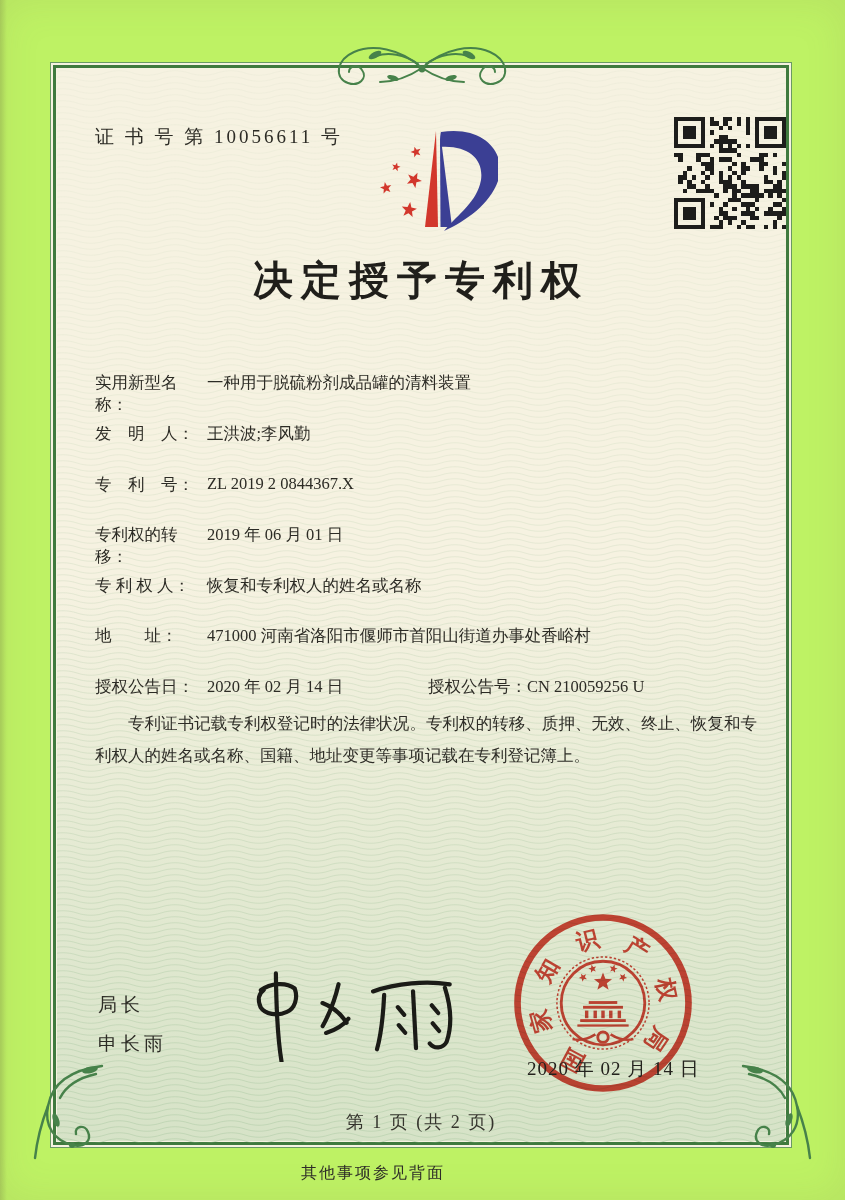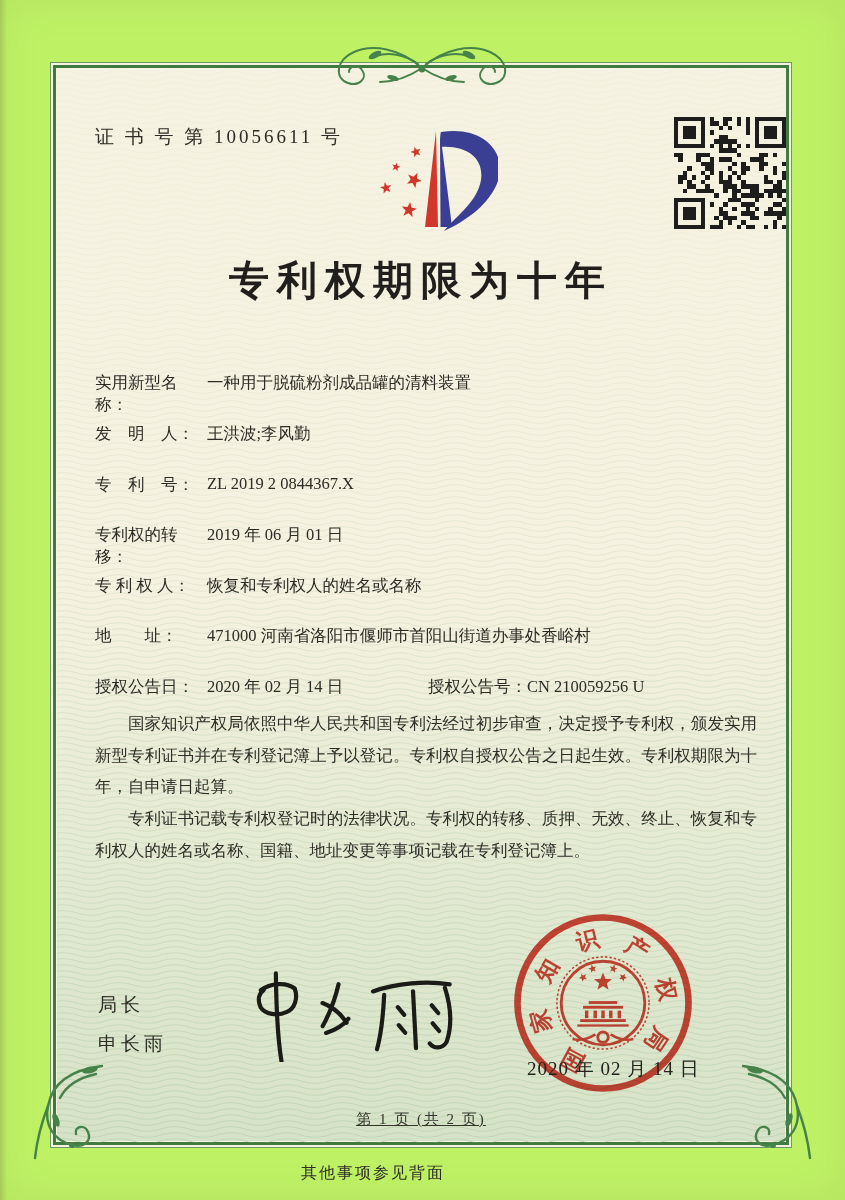--- a/index.html
+++ b/index.html
@@ -21,21 +21,21 @@
   .title{left:50px;top:253px;width:742px;text-align:center;font-size:40px;font-weight:bold;
          letter-spacing:8px;color:#201f1b;}
   .row{left:95px;width:660px;font-size:16.5px;color:#2c2b25;}
   .row .lbl{display:inline-block;width:112px;vertical-align:top;}
   .row .val{display:inline-block;vertical-align:top;max-width:540px;}
   .grant-extra{position:absolute;left:333px;top:0;}
   .paras{left:95px;top:708px;width:662px;font-size:16.5px;line-height:1.92;color:#2e2d27;text-align:justify;}
   .paras p{margin:0;text-indent:2em;}
   .signer{left:98px;font-size:19px;letter-spacing:4px;color:#2c2b25;}
   .sealdate{left:527px;top:1056px;font-size:19px;color:#23221d;letter-spacing:1px;}
-  .pageinfo{left:50px;top:1110px;width:742px;text-align:center;font-size:15px;color:#35342d;letter-spacing:2px;text-decoration:underline;}
+  .pageinfo{left:50px;top:1110px;width:742px;text-align:center;font-size:18px;color:#35342d;letter-spacing:2px;}
   .footnote{left:0;top:1163px;width:746px;text-align:center;font-size:16px;color:#2e2d27;letter-spacing:2px;}
   .seal-svg{mix-blend-mode:multiply;opacity:.92;}
   .sig-svg{mix-blend-mode:multiply;}
   svg{display:block;}
 </style>
 </head>
 <body>
 
 <div class="page">
 
@@ -464,21 +464,21 @@
         <rect x="10" y="24" width="1" height="1"></rect>
         <rect x="14" y="24" width="1" height="1"></rect>
         <rect x="16" y="24" width="1" height="1"></rect>
         <rect x="17" y="24" width="1" height="1"></rect>
         <rect x="20" y="24" width="1" height="1"></rect>
         <rect x="22" y="24" width="1" height="1"></rect>
         <rect x="24" y="24" width="1" height="1"></rect>
       </g>
   </svg>
 
-  <div class="abs title">专利权期限为十年</div>
+  <div class="abs title">决定授予专利权</div>
 
   <div class="abs row" style="top:372px;">
     <span class="lbl">实用新型名称：</span><span class="val">一种用于脱硫粉剂成品罐的清料装置</span>
   </div>
   <div class="abs row" style="top:423px;">
     <span class="lbl">发　明　人：</span><span class="val">王洪波;李风勤</span>
   </div>
   <div class="abs row" style="top:474px;">
     <span class="lbl">专　利　号：</span><span class="val">ZL 2019 2 0844367.X</span>
   </div>
@@ -492,21 +492,20 @@
     <span class="lbl">地　　址：</span><span class="val">471000 河南省洛阳市偃师市首阳山街道办事处香峪村</span>
   </div>
   <div class="abs row" style="top:676px;">
     <span class="lbl">授权公告日：</span><span class="val">2020 年 02 月 14 日</span>
     <span class="grant-extra">
       <span>授权公告号：</span><span>CN 210059256 U</span>
     </span>
   </div>
 
   <div class="abs paras">
-    <p>国家知识产权局依照中华人民共和国专利法经过初步审查，决定授予专利权，颁发实用新型专利证书并在专利登记簿上予以登记。专利权自授权公告之日起生效。专利权期限为十年，自申请日起算。</p>
     <p>专利证书记载专利权登记时的法律状况。专利权的转移、质押、无效、终止、恢复和专利权人的姓名或名称、国籍、地址变更等事项记载在专利登记簿上。</p>
   </div>
 
   <div class="abs signer" style="top:992px;">局长</div>
   <div class="abs signer" style="top:1031px;">申长雨</div>
 
   <svg class="abs sig-svg" style="left:218px;top:962px;" width="250" height="100" viewBox="0 0 250 100">
     <g stroke="#1f1e1c" stroke-width="4.2" fill="none" stroke-linecap="round" transform="rotate(-3 125 50)">
       <path d="M60,8 C59,32 58,70 61,96"></path>
       <path d="M44,24 C54,17 70,17 78,24 C81,34 77,44 69,47 C59,51 47,48 43,41 C40,33 42,27 47,24"></path>

